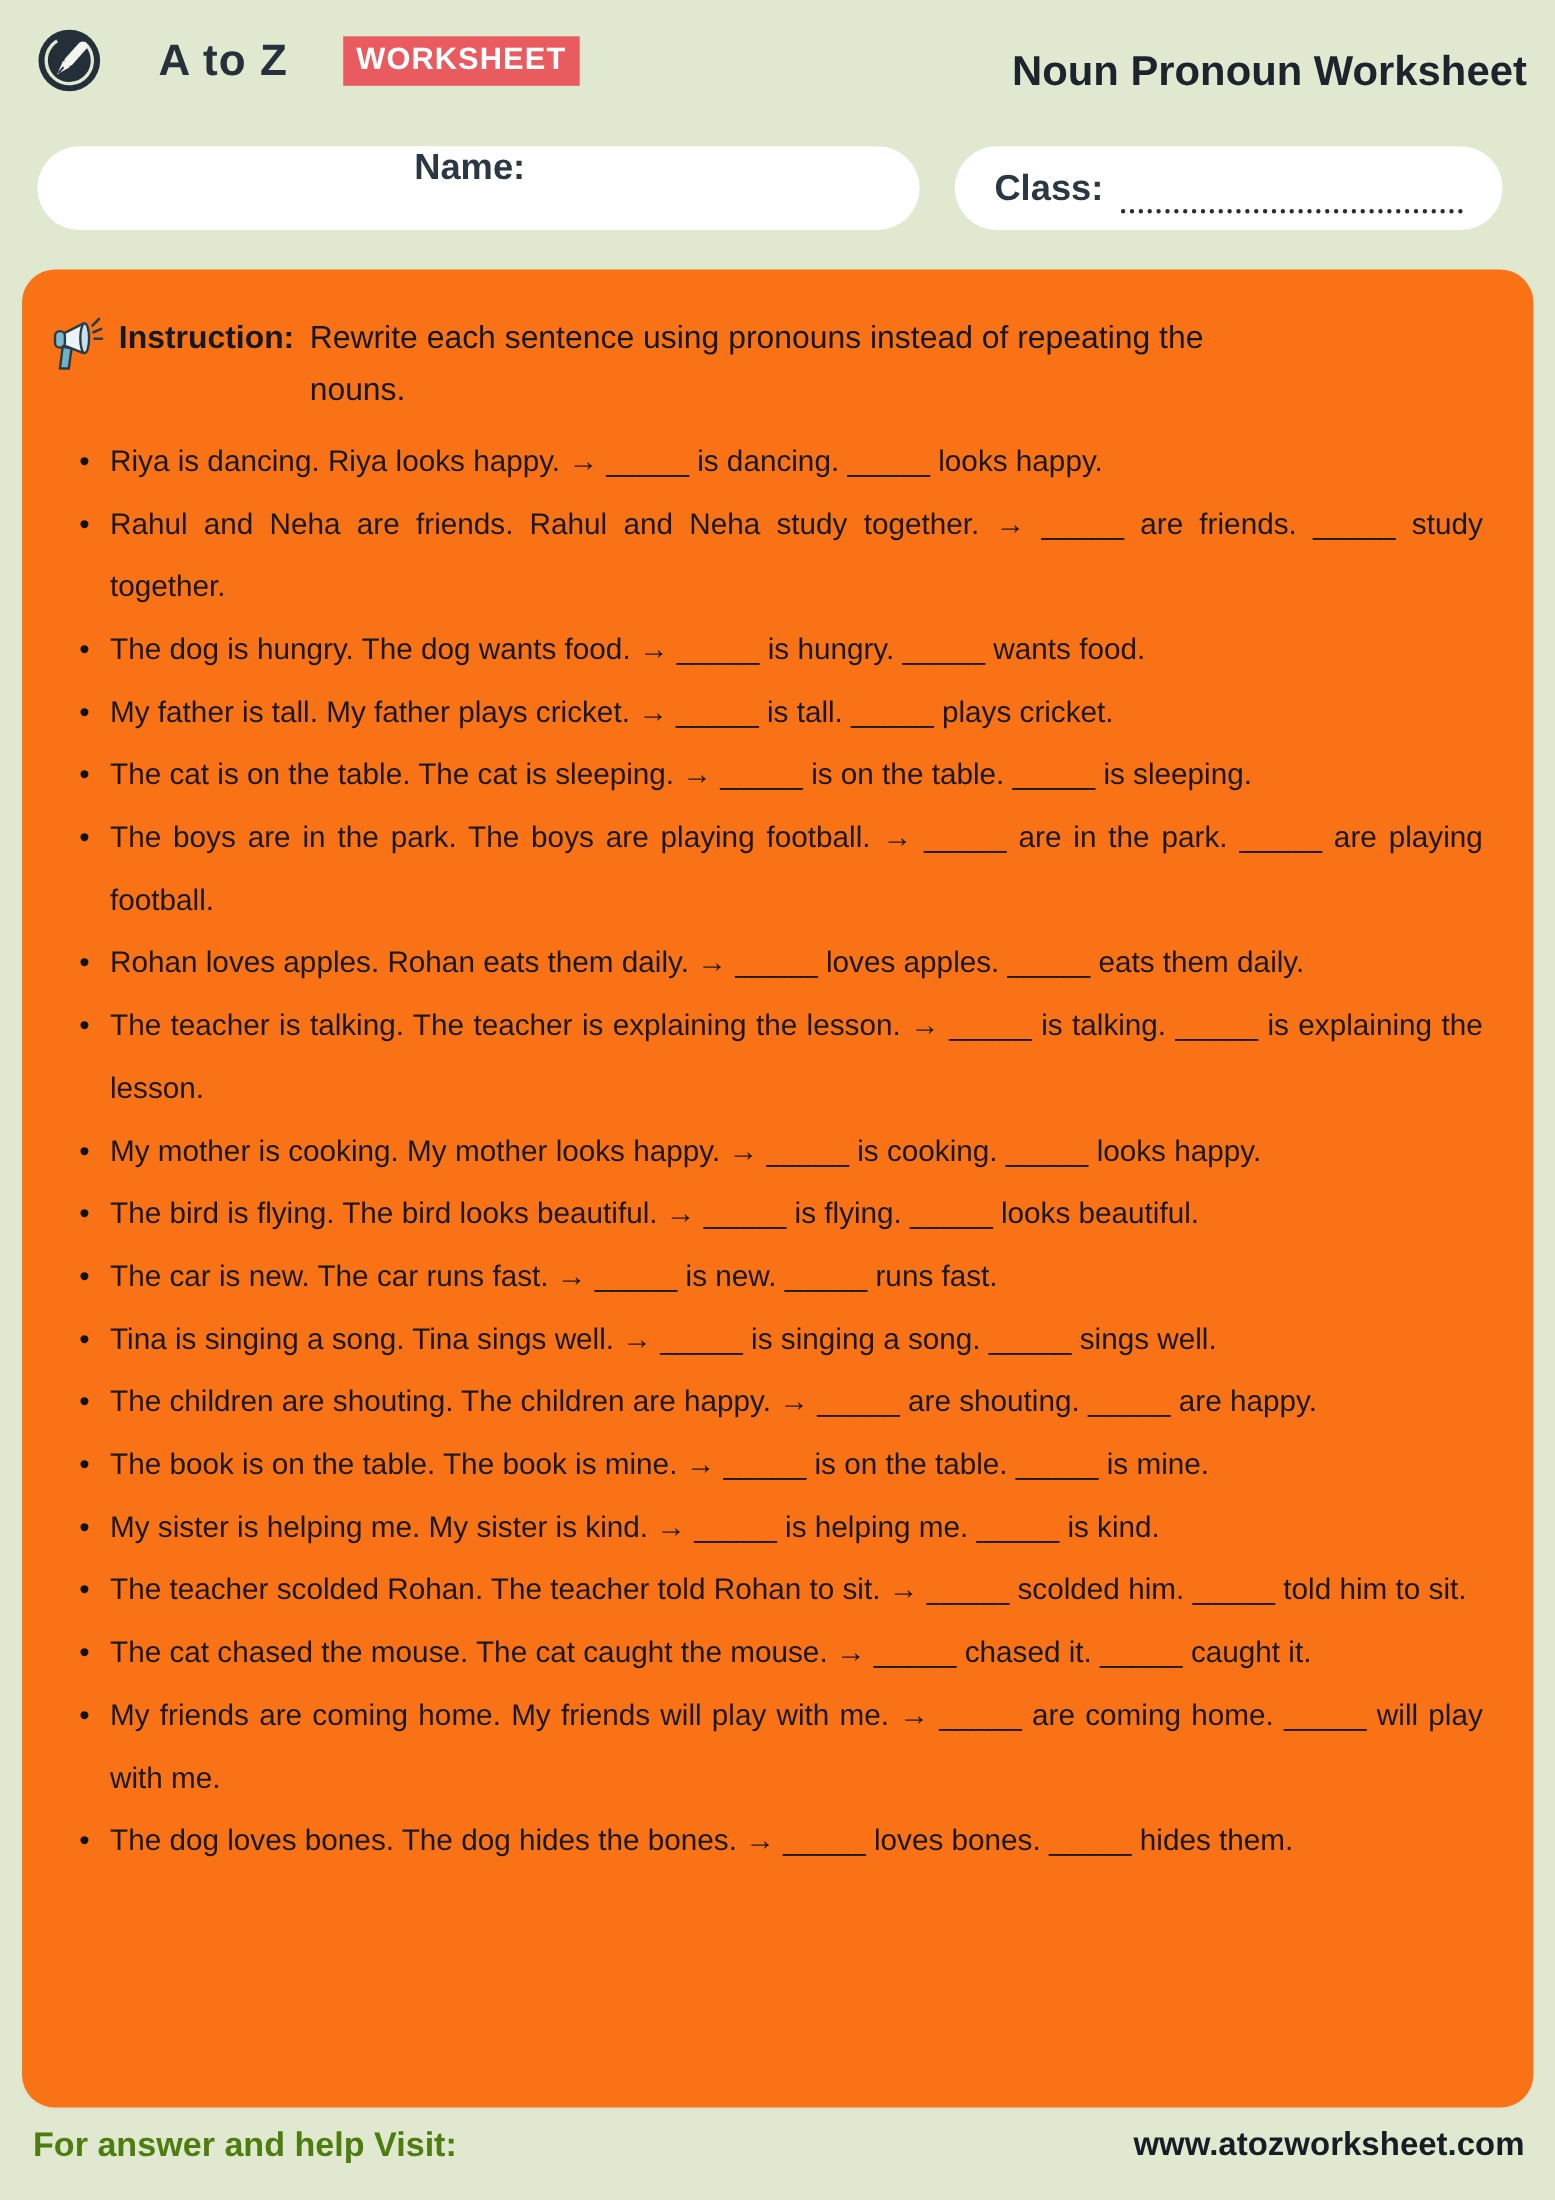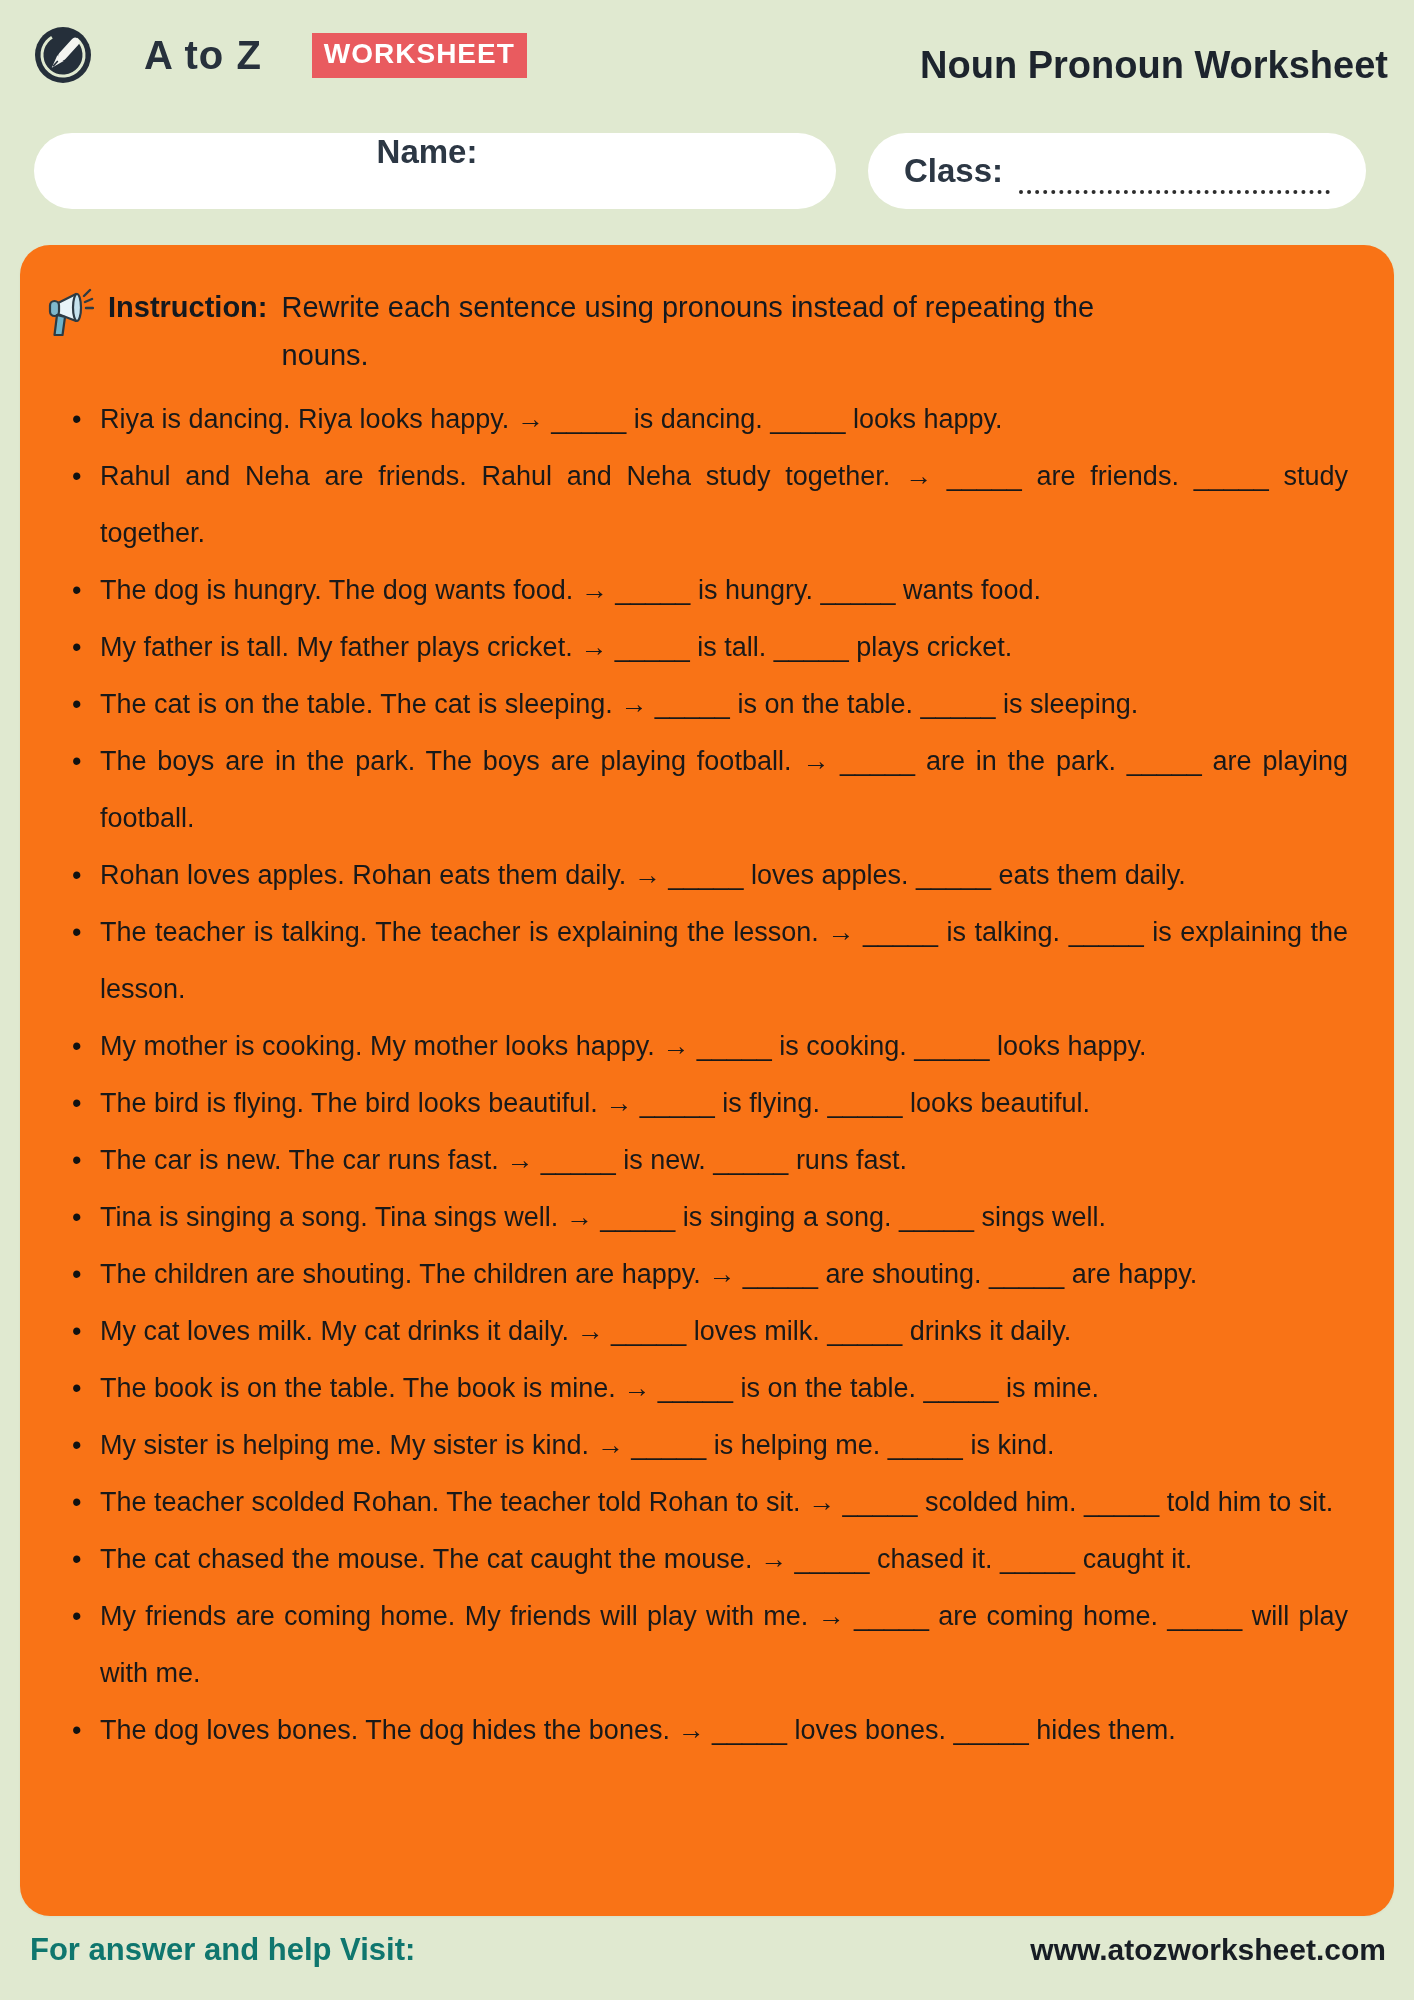--- a/index.html
+++ b/index.html
@@ -28,21 +28,21 @@
     background:#f97316; border-radius:30px; box-shadow:0 1px 3px rgba(0,0,0,0.04); }
   .instruction { position:absolute; left:26px; top:38px; display:flex; align-items:flex-start; }
   .megaphone { width:48px; height:54px; margin-top:4px; margin-right:14px; flex:0 0 auto; }
   .instr-label { font-size:29px; font-weight:700; color:#14191f; line-height:48px; margin-right:14px; white-space:nowrap; }
   .instr-text { font-size:29px; color:#14191f; line-height:48px; width:860px; }
   .exercise-list { position:absolute; left:80px; right:46px; top:146px; margin:0; padding:0;
     list-style:none; font-size:27px; line-height:57px; color:#191919; text-align:justify; }
   .exercise-list li { position:relative; }
   .exercise-list li::before { content:"\2022"; position:absolute; left:-28px; top:0; color:#111; }
   
-  .footer-left  { position:absolute; left:30px;  top:1932px; font-size:31px; font-weight:700; color:#0f766e; white-space:nowrap; }
+  .footer-left  { position:absolute; left:30px;  top:1932px; font-size:31px; font-weight:700; color:#4d7c0f; white-space:nowrap; }
   .footer-right { position:absolute; right:28px; top:1933px; font-size:30px; font-weight:700; color:#171d24; white-space:nowrap; }
 </style>
 </head>
 <body>
 
 <div class="brand">
   <svg class="brand-logo" viewBox="0 0 58 58">
     <circle cx="29" cy="29" r="28" fill="#252f3a"></circle>
     <circle cx="29" cy="29" r="21" fill="none" stroke="#e0e9d0" stroke-width="3" stroke-dasharray="105 27" transform="rotate(-50 29 29)"></circle>
     <g transform="rotate(42 29 29)">
@@ -85,21 +85,20 @@
       <li>My father is tall. My father plays cricket. → _____ is tall. _____ plays cricket.</li>
       <li>The cat is on the table. The cat is sleeping. → _____ is on the table. _____ is sleeping.</li>
       <li>The boys are in the park. The boys are playing football. → _____ are in the park. _____ are playing football.</li>
       <li>Rohan loves apples. Rohan eats them daily. → _____ loves apples. _____ eats them daily.</li>
       <li>The teacher is talking. The teacher is explaining the lesson. → _____ is talking. _____ is explaining the lesson.</li>
       <li>My mother is cooking. My mother looks happy. → _____ is cooking. _____ looks happy.</li>
       <li>The bird is flying. The bird looks beautiful. → _____ is flying. _____ looks beautiful.</li>
       <li>The car is new. The car runs fast. → _____ is new. _____ runs fast.</li>
       <li>Tina is singing a song. Tina sings well. → _____ is singing a song. _____ sings well.</li>
       <li>The children are shouting. The children are happy. → _____ are shouting. _____ are happy.</li>
-      <li>My cat loves milk. My cat drinks it daily. → _____ loves milk. _____ drinks it daily.</li>
       <li>The book is on the table. The book is mine. → _____ is on the table. _____ is mine.</li>
       <li>My sister is helping me. My sister is kind. → _____ is helping me. _____ is kind.</li>
       <li>The teacher scolded Rohan. The teacher told Rohan to sit. → _____ scolded him. _____ told him to sit.</li>
       <li>The cat chased the mouse. The cat caught the mouse. → _____ chased it. _____ caught it.</li>
       <li>My friends are coming home. My friends will play with me. → _____ are coming home. _____ will play with me.</li>
       <li>The dog loves bones. The dog hides the bones. → _____ loves bones. _____ hides them.</li>
     </ul>
 </div>
 
 <div class="footer-left">For answer and help Visit:</div>

